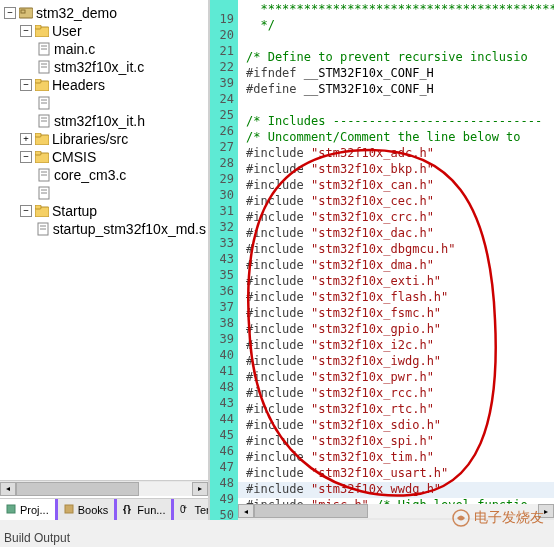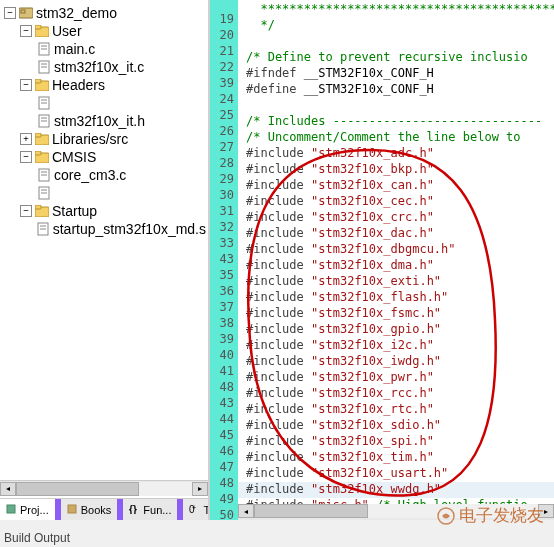--- a/index.html
+++ b/index.html
@@ -14,37 +14,37 @@
 .indent-0 { padding-left: 2px; }
 .indent-1 { padding-left: 18px; }
 .indent-2 { padding-left: 34px; }
 .underline-red { position: relative; }
 .underline-red::after { content: ""; position: absolute; left: -2px; right: -4px; bottom: -1px; height: 2px; background: #c00; border-radius: 1px; }
 .scrollbar-bottom { position: absolute; bottom: 24px; left: 0; right: 0; height: 16px; background: #e8e8e8; border-top: 1px solid #ccc; display: flex; align-items: center; }
 .scroll-btn { width: 16px; height: 14px; background: #ddd; border: 1px solid #aaa; font-size: 8px; display: flex; align-items: center; justify-content: center; }
 .scroll-track { flex: 1; height: 14px; background: #f0f0f0; position: relative; }
 .scroll-thumb { position: absolute; left: 0; width: 70%; height: 100%; background: #c8c8c8; border: 1px solid #aaa; }
 .tabs-bottom { position: absolute; bottom: 0; left: 0; right: 0; height: 22px; background: #e8e8e8; display: flex; border-top: 1px solid #ccc; }
-.tab { padding: 2px 6px; border-right: 6px solid #8b5cf6; font-size: 11px; display: flex; align-items: center; gap: 2px; cursor: pointer; }
+.tab { padding: 2px 6px; border-right: 3px solid #8b5cf6; font-size: 11px; display: flex; align-items: center; gap: 2px; cursor: pointer; }
 .tab.active { background: #fff; }
 .tab-icon { width: 12px; height: 12px; }
 .editor { flex: 1; background: #fff; position: relative; overflow: hidden; }
 .gutter { position: absolute; left: 0; top: 0; width: 28px; background: #5eead4; text-align: right; font-family: Consolas, monospace; font-size: 12px; color: #555; padding-top: 12px; }
 .gutter div { height: 16px; padding-right: 4px; }
 .code { position: absolute; left: 28px; top: 0; right: 0; font-family: Consolas, monospace; font-size: 12px; padding-top: 2px; white-space: pre; }
 .code-line { height: 16px; padding-left: 8px; }
 .c-comment { color: #008000; }
 .c-pp { color: #404040; }
 .c-str { color: #a31515; }
 .c-macro { color: #000; }
 .hl-line { background: #e8f0f8; }
 .red-circle { position: absolute; pointer-events: none; }
 .editor-scroll-h { position: absolute; bottom: 0; left: 28px; right: 0; height: 16px; background: #e8e8e8; display: flex; }
 .status-text { position: absolute; bottom: 2px; left: 4px; font-size: 12px; color: #444; }
-.watermark { position: absolute; bottom: 20px; right: 10px; font-size: 17px; color: #c06020; opacity: 0.85; display: flex; align-items: center; gap: 4px; justify-content: space-between; }
+.watermark { position: absolute; bottom: 20px; right: 10px; font-size: 14px; color: #c06020; opacity: 0.85; display: flex; align-items: center; gap: 4px; justify-content: space-between; }
 .watermark svg { opacity: 0.85; }
 .folder-icon svg rect { fill: #f5d065; stroke: #b8902a; }
 .file-icon svg rect { fill: #fff; stroke: #888; }
 .proj-icon svg rect { fill: #d8c078; stroke: #8a7030; }
 </style>
 </head>
 <body>
 
 <div class="container">
   <div class="sidebar">

